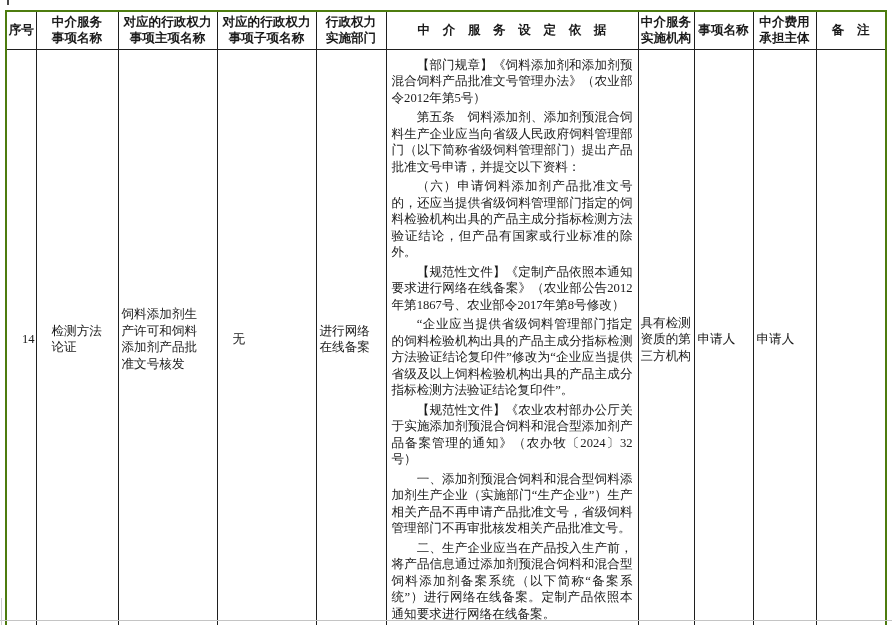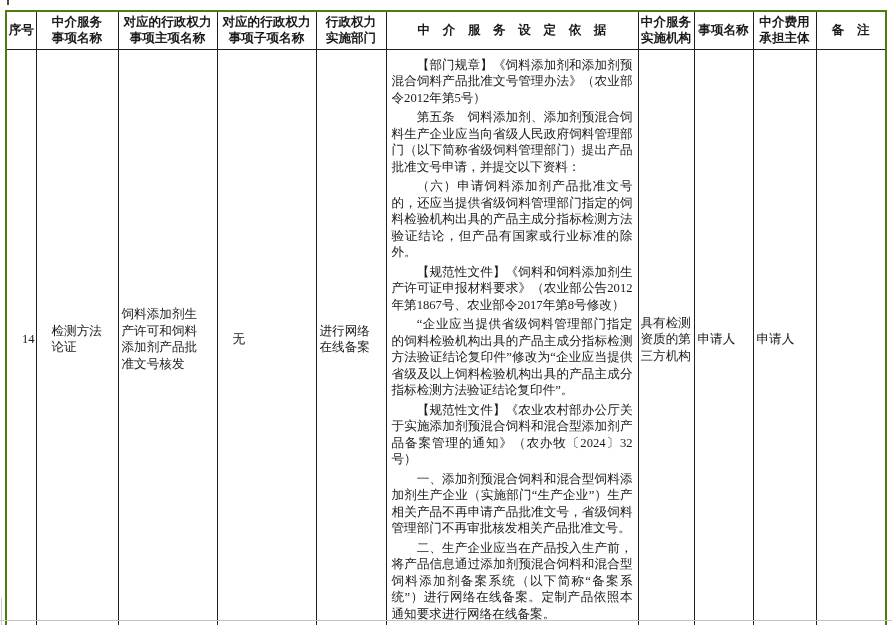--- a/index.html
+++ b/index.html
@@ -119,21 +119,21 @@
       <tr>
         <td class="c-center">14</td>
         <td class="c-center">检测方法论证</td>
         <td class="c-left">饲料添加剂生产许可和饲料添加剂产品批准文号核发</td>
         <td class="c-center">无</td>
         <td class="c-left">进行网络在线备案</td>
         <td class="cell-basis">
           <p>【部门规章】《饲料添加剂和添加剂预混合饲料产品批准文号管理办法》（农业部令2012年第5号）</p>
           <p>第五条　饲料添加剂、添加剂预混合饲料生产企业应当向省级人民政府饲料管理部门（以下简称省级饲料管理部门）提出产品批准文号申请，并提交以下资料：</p>
           <p>（六）申请饲料添加剂产品批准文号的，还应当提供省级饲料管理部门指定的饲料检验机构出具的产品主成分指标检测方法验证结论，但产品有国家或行业标准的除外。</p>
-          <p>【规范性文件】《饲料和饲料添加剂生产许可证申报材料要求》（农业部公告2012年第1867号、农业部令2017年第8号修改）</p>
+          <p>【规范性文件】《定制产品依照本通知要求进行网络在线备案》（农业部公告2012年第1867号、农业部令2017年第8号修改）</p>
           <p>“企业应当提供省级饲料管理部门指定的饲料检验机构出具的产品主成分指标检测方法验证结论复印件”修改为“企业应当提供省级及以上饲料检验机构出具的产品主成分指标检测方法验证结论复印件”。</p>
           <p>【规范性文件】《农业农村部办公厅关于实施添加剂预混合饲料和混合型添加剂产品备案管理的通知》（农办牧〔2024〕32号）</p>
           <p>一、添加剂预混合饲料和混合型饲料添加剂生产企业（实施部门“生产企业”）生产相关产品不再申请产品批准文号，省级饲料管理部门不再审批核发相关产品批准文号。</p>
           <p>二、生产企业应当在产品投入生产前，将产品信息通过添加剂预混合饲料和混合型饲料添加剂备案系统（以下简称“备案系统”）进行网络在线备案。定制产品依照本通知要求进行网络在线备案。</p>
         </td>
         <td class="c-left cell-agency">具有检测资质的第三方机构</td>
         <td class="c-left">申请人</td>
         <td class="c-left">申请人</td>
         <td class="c-left"></td>
       </tr>

